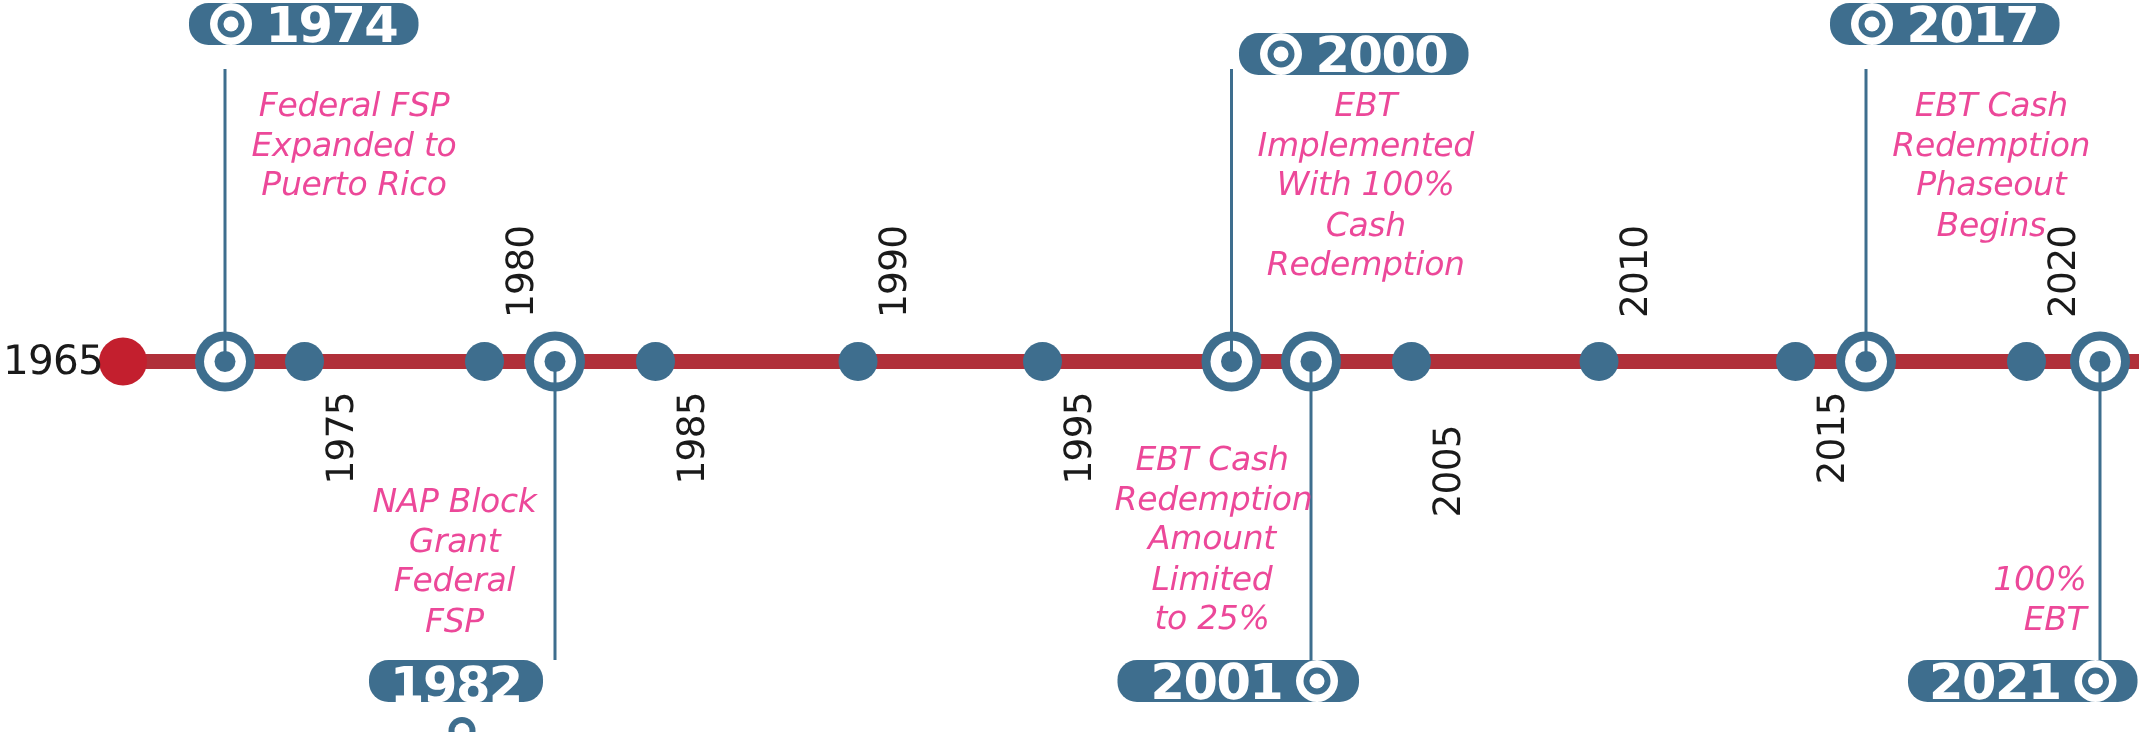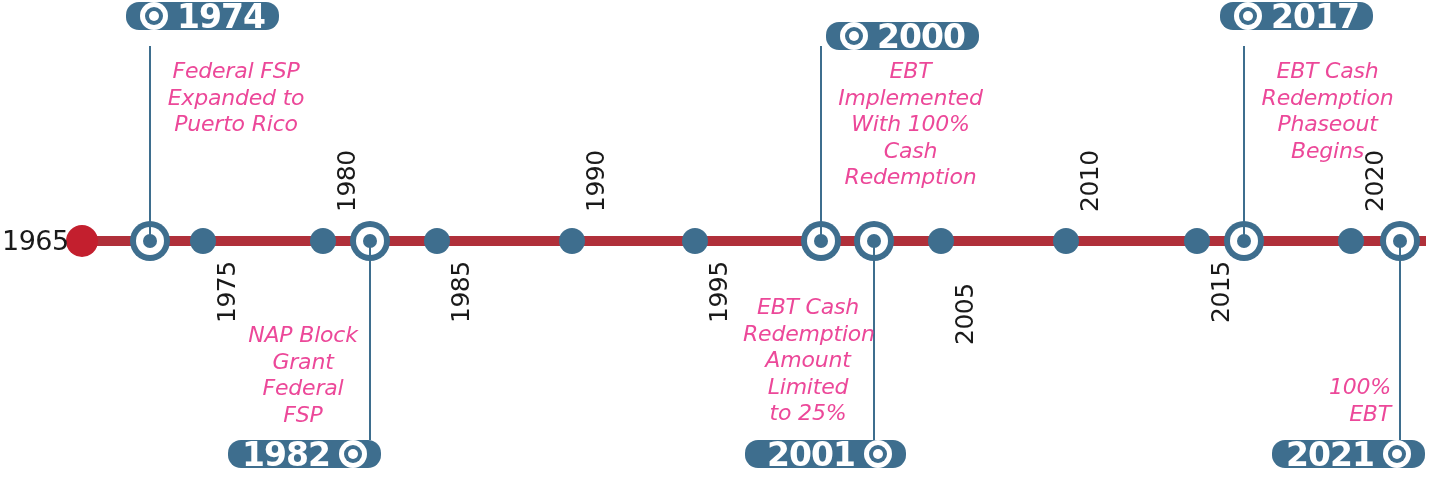--- a/index.html
+++ b/index.html
@@ -231,21 +231,21 @@
   <div class="year-badge" style="left:826px; top:2px;margin-top:20px;">
     <span class="badge-icon badge-icon-left"></span>
     <span class="badge-year">2000</span>
   </div>
 
   <div class="year-badge" style="left:1220px; top:2px;">
     <span class="badge-icon badge-icon-left"></span>
     <span class="badge-year">2017</span>
   </div>
 
-  <div class="year-badge" style="left:228px; top:440px;">
+  <div class="year-badge" style="left:246px; top:440px;flex-direction:column;">
     <span class="badge-year">1982</span>
     <span class="badge-icon badge-icon-right"></span>
   </div>
 
   <div class="year-badge" style="left:745px; top:440px;padding-left:22px;">
     <span class="badge-year">2001</span>
     <span class="badge-icon badge-icon-right"></span>
   </div>
 
   <div class="year-badge" style="left:1272px; top:440px;">

